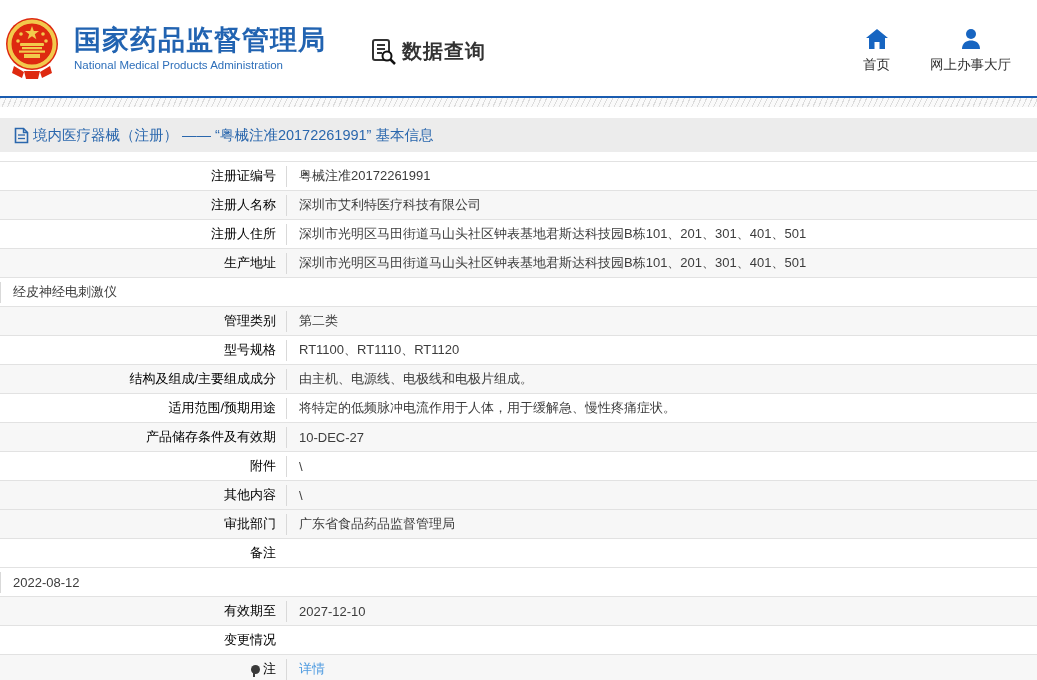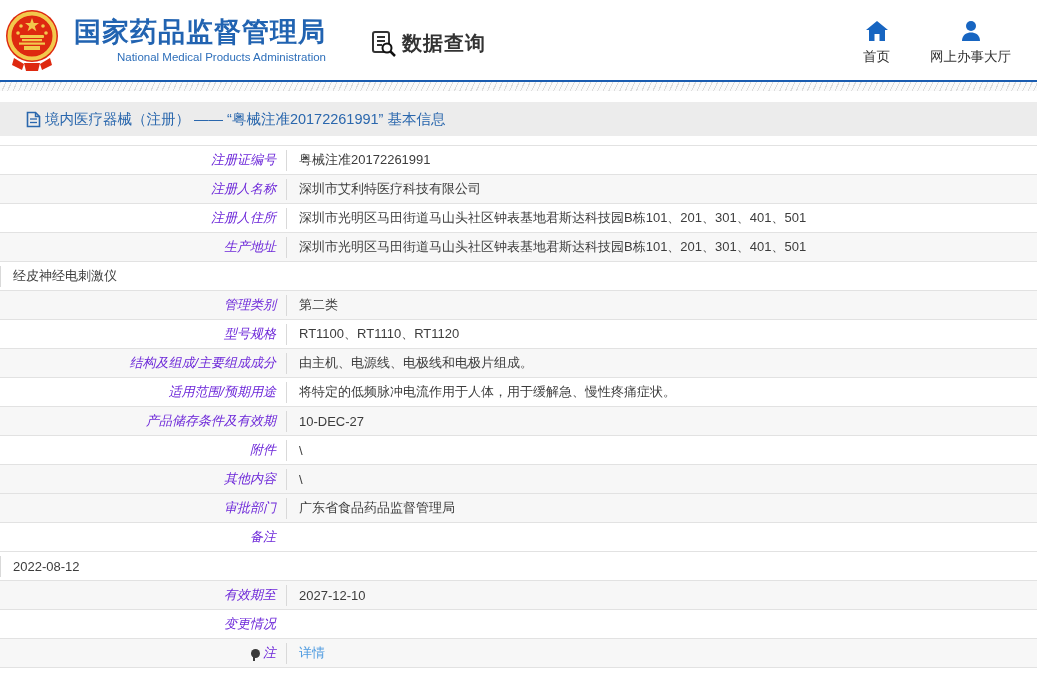--- a/index.html
+++ b/index.html
@@ -1,48 +1,48 @@
 <!DOCTYPE html>
 <html><head>
 <meta charset="utf-8">
 <style>
   * { margin:0; padding:0; box-sizing:border-box; }
   html,body { width:1037px; background:#fff; font-family:"Liberation Sans", sans-serif; }
   body { height:680px; overflow:hidden; }
 
   
-  .header { height:80px; display:flex; align-items:center; background:#fff; }
+  .header { height:96px; display:flex; align-items:center; background:#fff; }
   .logo-wrap { display:flex; align-items:center; margin-left:6px; cursor:pointer; }
   .emblem { width:56px; height:64px; }
   .title-block { margin-left:12px; }
   .site-title { font-size:27px; font-weight:bold; color:#2163b1; letter-spacing:1px; line-height:1.15; }
-  .site-subtitle { font-size:11.5px; color:#2e6fba; margin-top:2px;text-align:right; }
+  .site-subtitle { font-size:11.5px; color:#2e6fba; margin-top:2px; }
   .datasearch { display:flex; align-items:flex-end; margin-left:44px; margin-top:6px; cursor:pointer; }
   .datasearch-label { font-size:20px; color:#333; font-weight:600; margin-left:5px; letter-spacing:1px; }
   .nav { margin-left:auto; display:flex; gap:40px; margin-right:26px; }
   .nav-item { display:flex; flex-direction:column; align-items:center; cursor:pointer; margin-top:6px;font-family:Liberation Serif, serif; }
   .nav-item .nav-label { font-size:13.5px; color:#333; margin-top:6px; }
 
   
   .blue-line { height:2px; background:#1a5cb0; }
   .hatch-strip { height:9px; background:
      repeating-linear-gradient(115deg, #dcdcdc 0px, #dcdcdc 1px, #fafafa 1px, #fafafa 5px); }
   .gap1 { height:11px; background:#fff; }
   .gap2 { height:9px; background:#fff; }
 
   
-  .breadcrumb { height:34px; background:#ececec; display:flex; align-items:center; padding-left:26px; }
+  .breadcrumb { height:34px; background:#ececec; display:flex; align-items:center; padding-left:14px; }
   .breadcrumb-text { font-size:14.5px; color:#2a67ad; margin-left:4px; }
 
   
   .info-table { border-top:1px solid #e2e2e2; }
   .row { display:flex; align-items:center; height:29px; border-bottom:1px solid #e2e2e2; background:#fff; }
   .row.alt { background:#f7f7f7; }
   .cell-label { width:286px; display:flex; justify-content:flex-end; align-items:center;
-                padding-right:10px; font-size:13px; color:#6d28d9; white-space:nowrap;font-style:italic; }
+                padding-right:10px; font-size:13px; color:#000000; white-space:nowrap; }
   .divider { width:1px; height:21px; background:#d9d9d9; }
   .divider.hidden { visibility:hidden; }
   .cell-value { padding-left:12px; font-size:13px; color:#3c3c3c; white-space:nowrap; }
   .cell-value a { color:#4e9be0; text-decoration:none; cursor:pointer; }
   .note-icon { width:9px; height:9px; background:#3a3a3a; border-radius:50%;
                position:relative; display:inline-block; margin-right:3px; }
   .note-icon::after { content:""; position:absolute; left:2px; top:8px; width:2px; height:4px; background:#3a3a3a; }
 </style>
 </head>
 <body>

